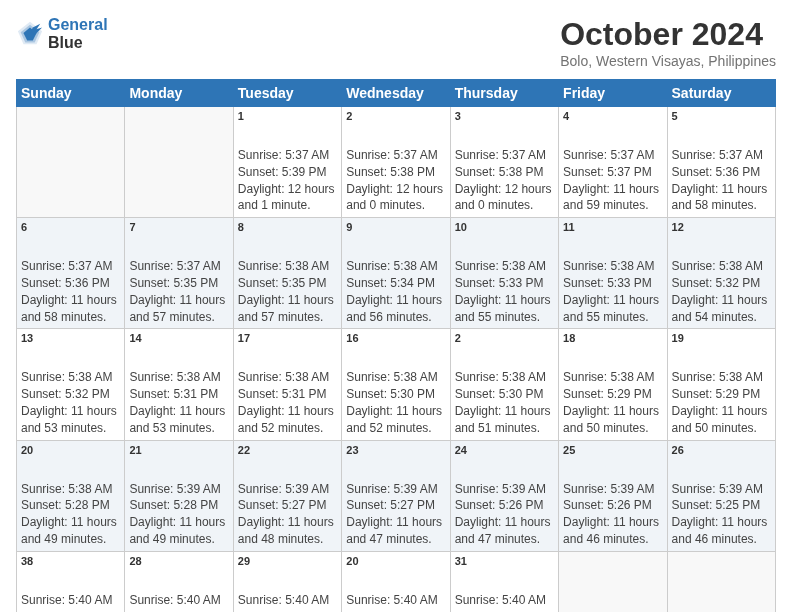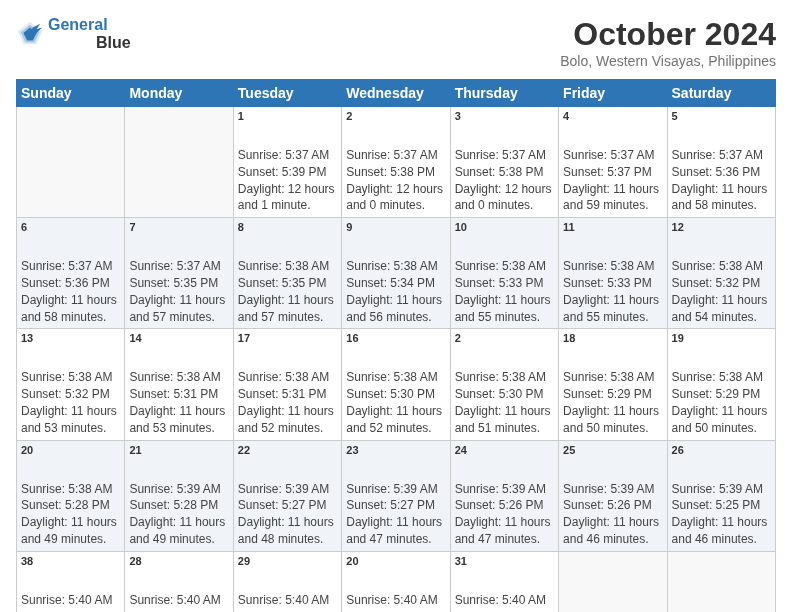--- a/index.html
+++ b/index.html
@@ -26,21 +26,21 @@
     .logo {
       display: flex;
       align-items: center;
       gap: 4px;
     }
     .logo-icon {
       width: 28px;
       height: 28px;
     }
     .title-area {
-      text-align: right;
+      text-align: left;
     }
     .month-title {
       font-size: 32px;
       font-weight: bold;
       color: #333;
     }
     .location {
       font-size: 14px;
       color: #737373;
     }
@@ -105,21 +105,21 @@
         <polygon points="15,2 28,12 22,26 8,26 2,12" fill="#2e75b6" opacity="0.15"></polygon>
         <polygon points="15,5 25,13 20,24 10,24 5,13" fill="#2e75b6" opacity="0.3"></polygon>
         <polygon points="15,8 22,14 18,22 12,22 8,14" fill="#2e75b6"></polygon>
 
         <path d="M18 8 L26 4 L22 10 L28 8 L20 16 L16 12 Z" fill="#2e75b6"></path>
       </svg>
       <div>
         <div style="font-size:16px;font-weight:bold;color:#333;line-height:1.1;">
           <span style="color:#2e75b6;">General</span>
         </div>
-        <div style="font-size:16px;font-weight:bold;color:#333;line-height:1.1;margin-left:48px;">Blue</div>
+        <div style="font-size:16px;font-weight:bold;color:#333;line-height:1.1;">Blue</div>
       </div>
     </div>
     <div class="title-area">
       <div class="month-title">October 2024</div>
       <div class="location">Bolo, Western Visayas, Philippines</div>
     </div>
   </div>
 
   <table class="calendar">
     <thead>

